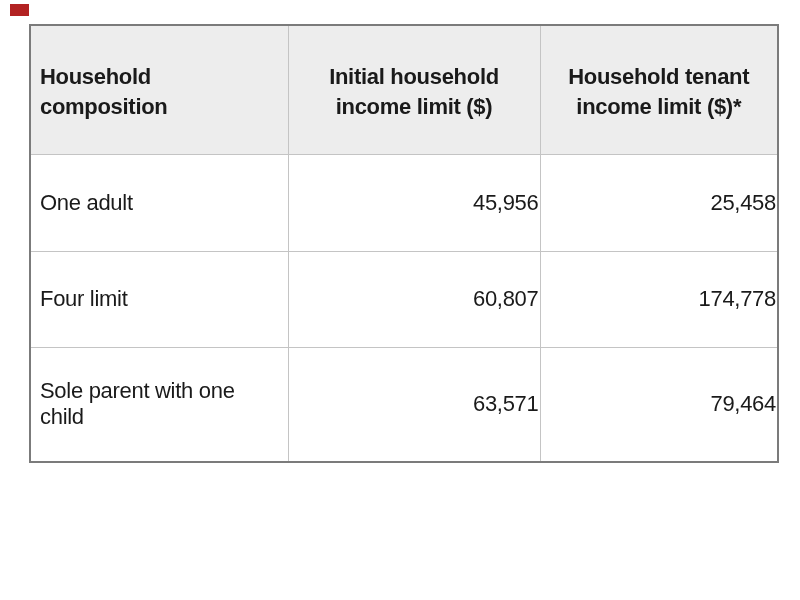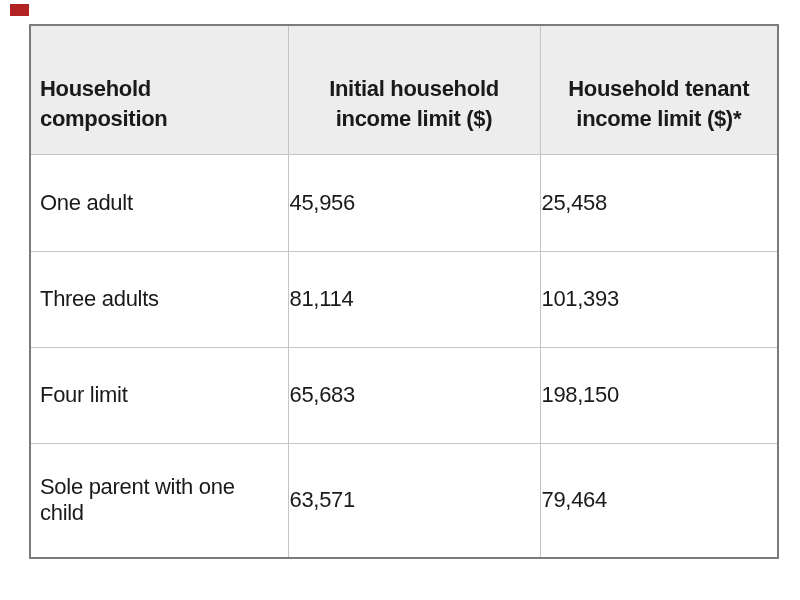--- a/index.html
+++ b/index.html
@@ -41,21 +41,21 @@
   table.income-table tr :last-child    { border-right: 2px solid #7b7b7b; }
   table.income-table tr.header-row th  { border-top: 2px solid #7b7b7b; }
 
   tr.header-row { height: 129px; }
   tr.header-row th {
     background: #ededed;
     font-size: 22px;
     font-weight: bold;
     line-height: 30px;
     vertical-align: bottom;
-    padding-bottom: 20px;
+    padding-bottom: 32px;
   }
   th.col-composition {
     text-align: left;
     padding-left: 9px;
     padding-right: 6px;
   }
   th.col-num { padding-left: 14px; padding-right: 14px; }
 
   tr.body-row    { height: 96px; }
   tr.body-row-1  { height: 97px; }
@@ -65,21 +65,21 @@
     background: #ffffff;
     font-size: 22px;
     line-height: 26px;
     vertical-align: middle;
   }
   td.cell-label {
     text-align: left;
     padding-left: 9px;
     padding-right: 16px;
   }
-  td.cell-num { text-align: left; }
+  td.cell-num { text-align: right; }
 </style>
 </head>
 <body>
 
 <div class="canvas">
 
   <div class="red-mark"></div>
 
   <table class="income-table">
     <colgroup>
@@ -94,30 +94,25 @@
         <th class="col-num">Household tenant income limit ($)*</th>
       </tr>
 
       <tr class="body-row body-row-1">
         <td class="cell-label">One adult</td>
         <td class="cell-num">45,956</td>
         <td class="cell-num">25,458</td>
       </tr>
 
 
-      <tr class="body-row">
-        <td class="cell-label">Three adults</td>
-        <td class="cell-num">81,114</td>
-        <td class="cell-num">101,393</td>
-      </tr>
 
       <tr class="body-row">
         <td class="cell-label">Four limit</td>
-        <td class="cell-num">65,683</td>
-        <td class="cell-num">198,150</td>
+        <td class="cell-num">60,807</td>
+        <td class="cell-num">174,778</td>
       </tr>
 
       <tr class="body-row body-row-5">
         <td class="cell-label">Sole parent with one child</td>
         <td class="cell-num">63,571</td>
         <td class="cell-num">79,464</td>
       </tr>
     </tbody>
   </table>
 

